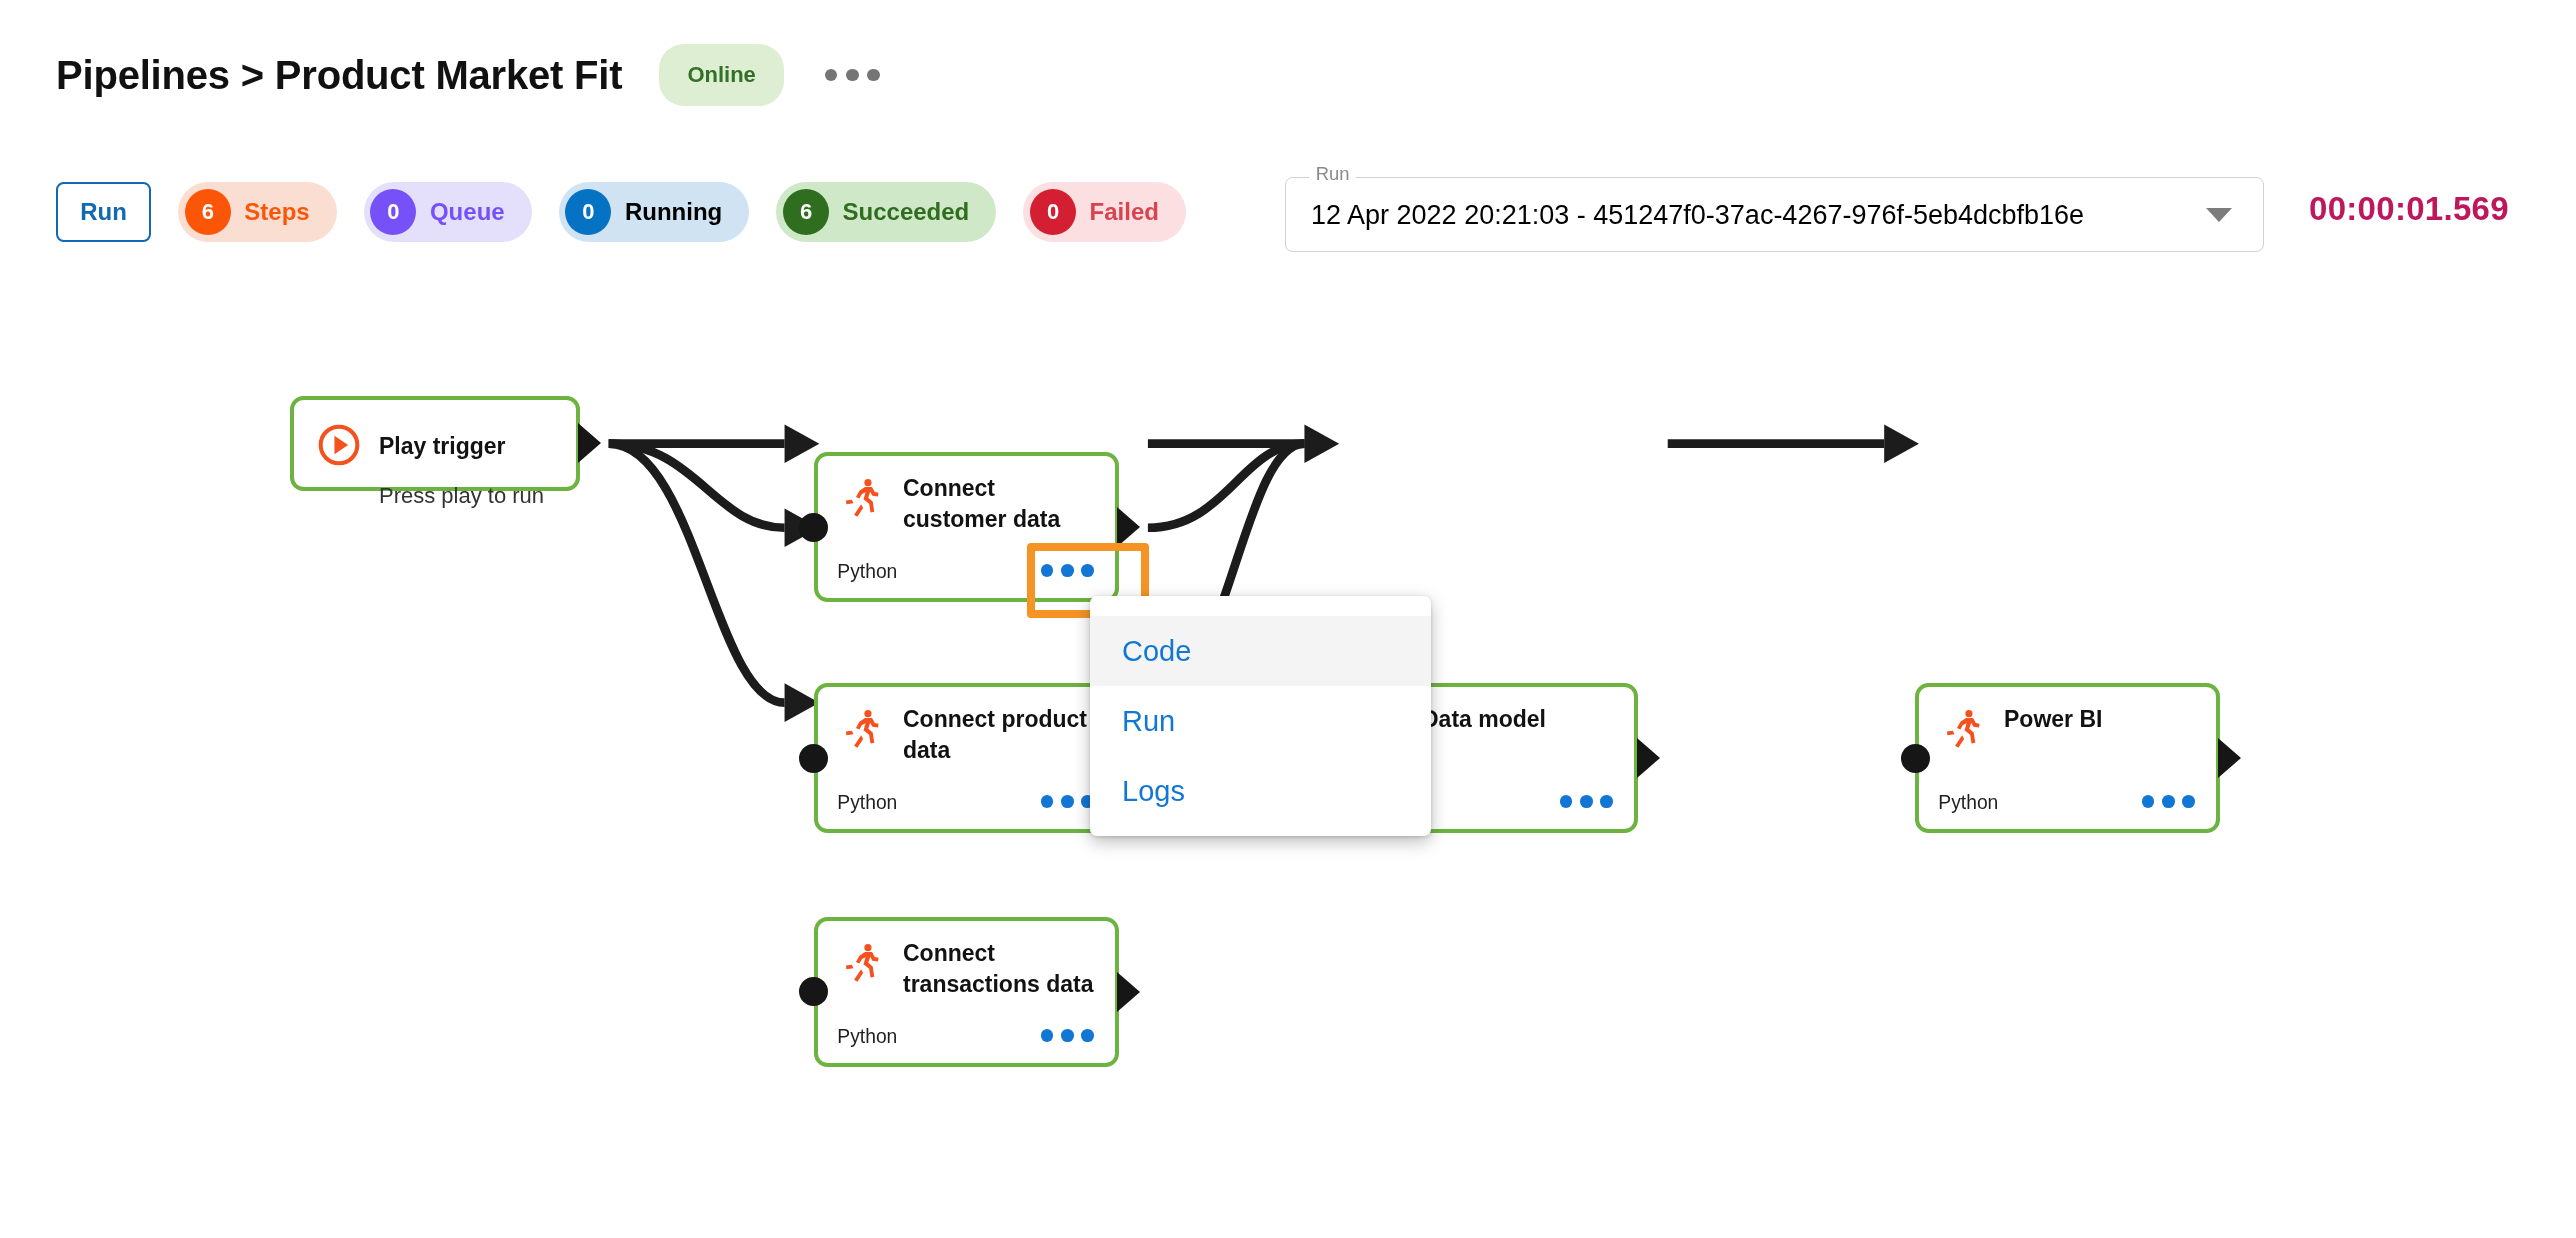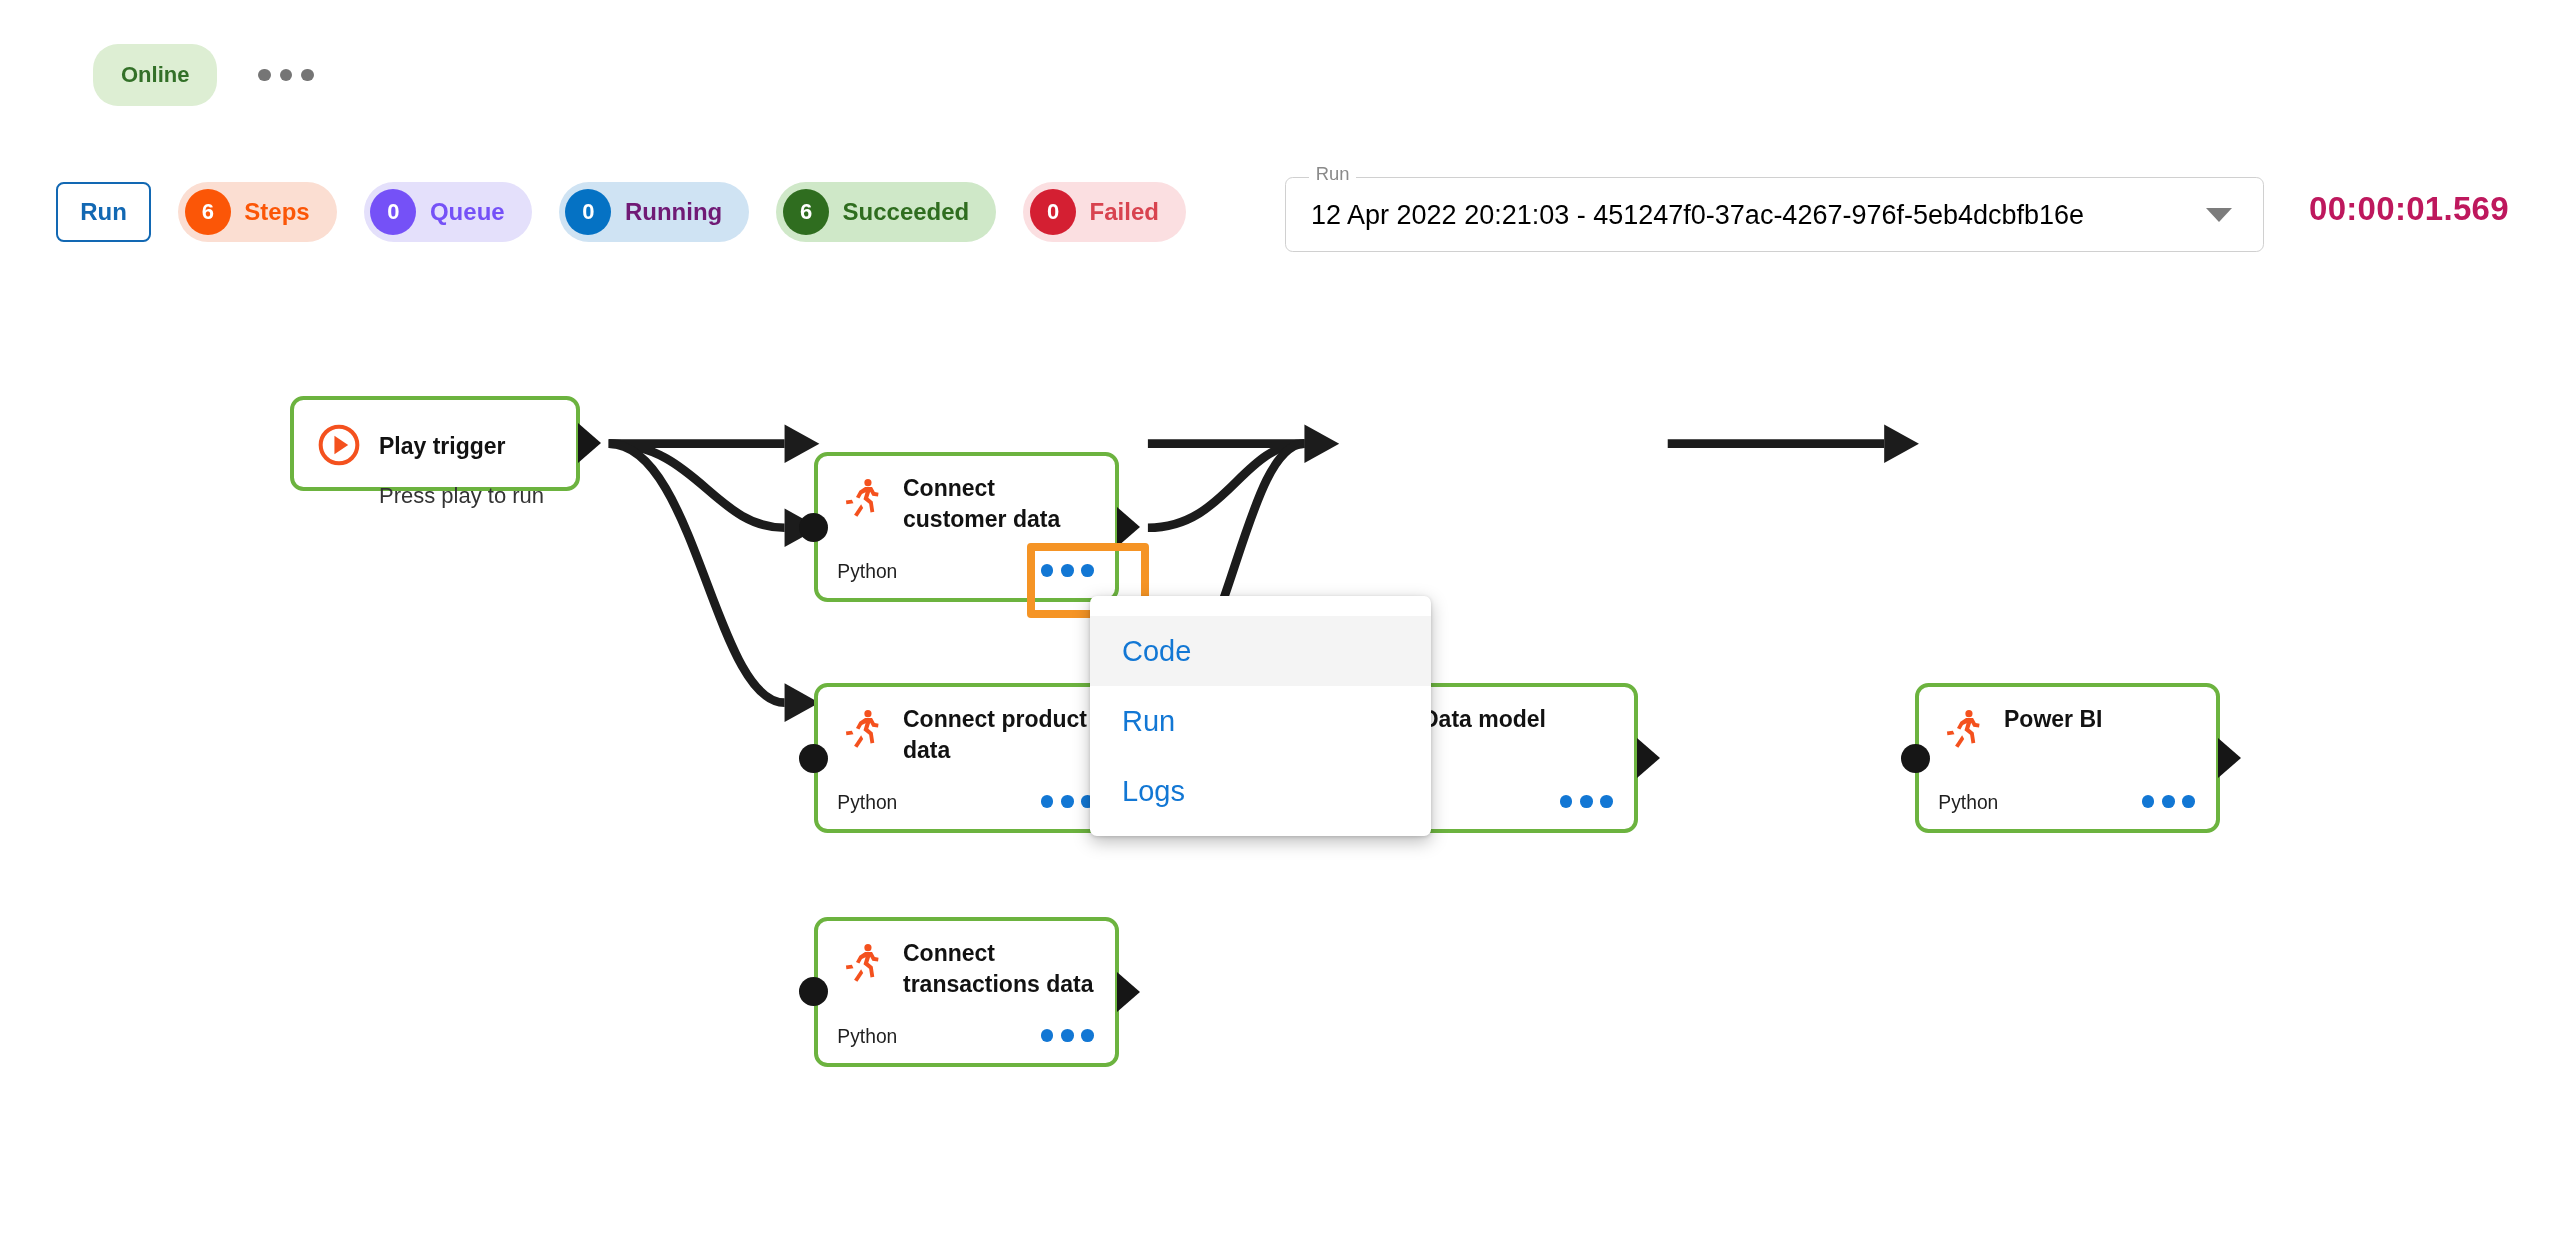--- a/index.html
+++ b/index.html
@@ -118,20 +118,21 @@
   }
   .ctx-menu .mi.first { margin-top: 20px; }
   .ctx-menu .mi.active { background: #f4f4f4; }
 </style>
 </head>
 <body>
 
 <div id="root">
 
   <div class="header">
+    <div class="page-title">Pipelines &gt; Product Market Fit</div>
     <div class="status-badge">Online</div>
     <div class="header-dots">
       <i></i>
       <i></i>
       <i></i>
     </div>
   </div>
 
   <div class="toolbar">
     <div class="run-button">Run</div>
@@ -139,21 +140,21 @@
         <div class="pill" style="background: rgb(251, 222, 210);">
           <span class="count" style="background:#fb5607">6</span>
           <span class="plabel" style="color:#fb5607">Steps</span>
         </div>
         <div class="pill" style="background: rgb(228, 224, 251);">
           <span class="count" style="background:#7551f7">0</span>
           <span class="plabel" style="color:#7551f7">Queue</span>
         </div>
         <div class="pill" style="background: rgb(207, 227, 243);">
           <span class="count" style="background:#0572c4">0</span>
-          <span class="plabel" style="color:#701a75">Running</span>
+          <span class="plabel" style="color:#000000">Running</span>
         </div>
         <div class="pill" style="background: rgb(207, 232, 200);">
           <span class="count" style="background:#2f6d1f">6</span>
           <span class="plabel" style="color:#2f6d1f">Succeeded</span>
         </div>
         <div class="pill" style="background: rgb(251, 223, 225);">
           <span class="count" style="background:#d41f32">0</span>
           <span class="plabel" style="color:#d8434f">Failed</span>
         </div>
       </div>

